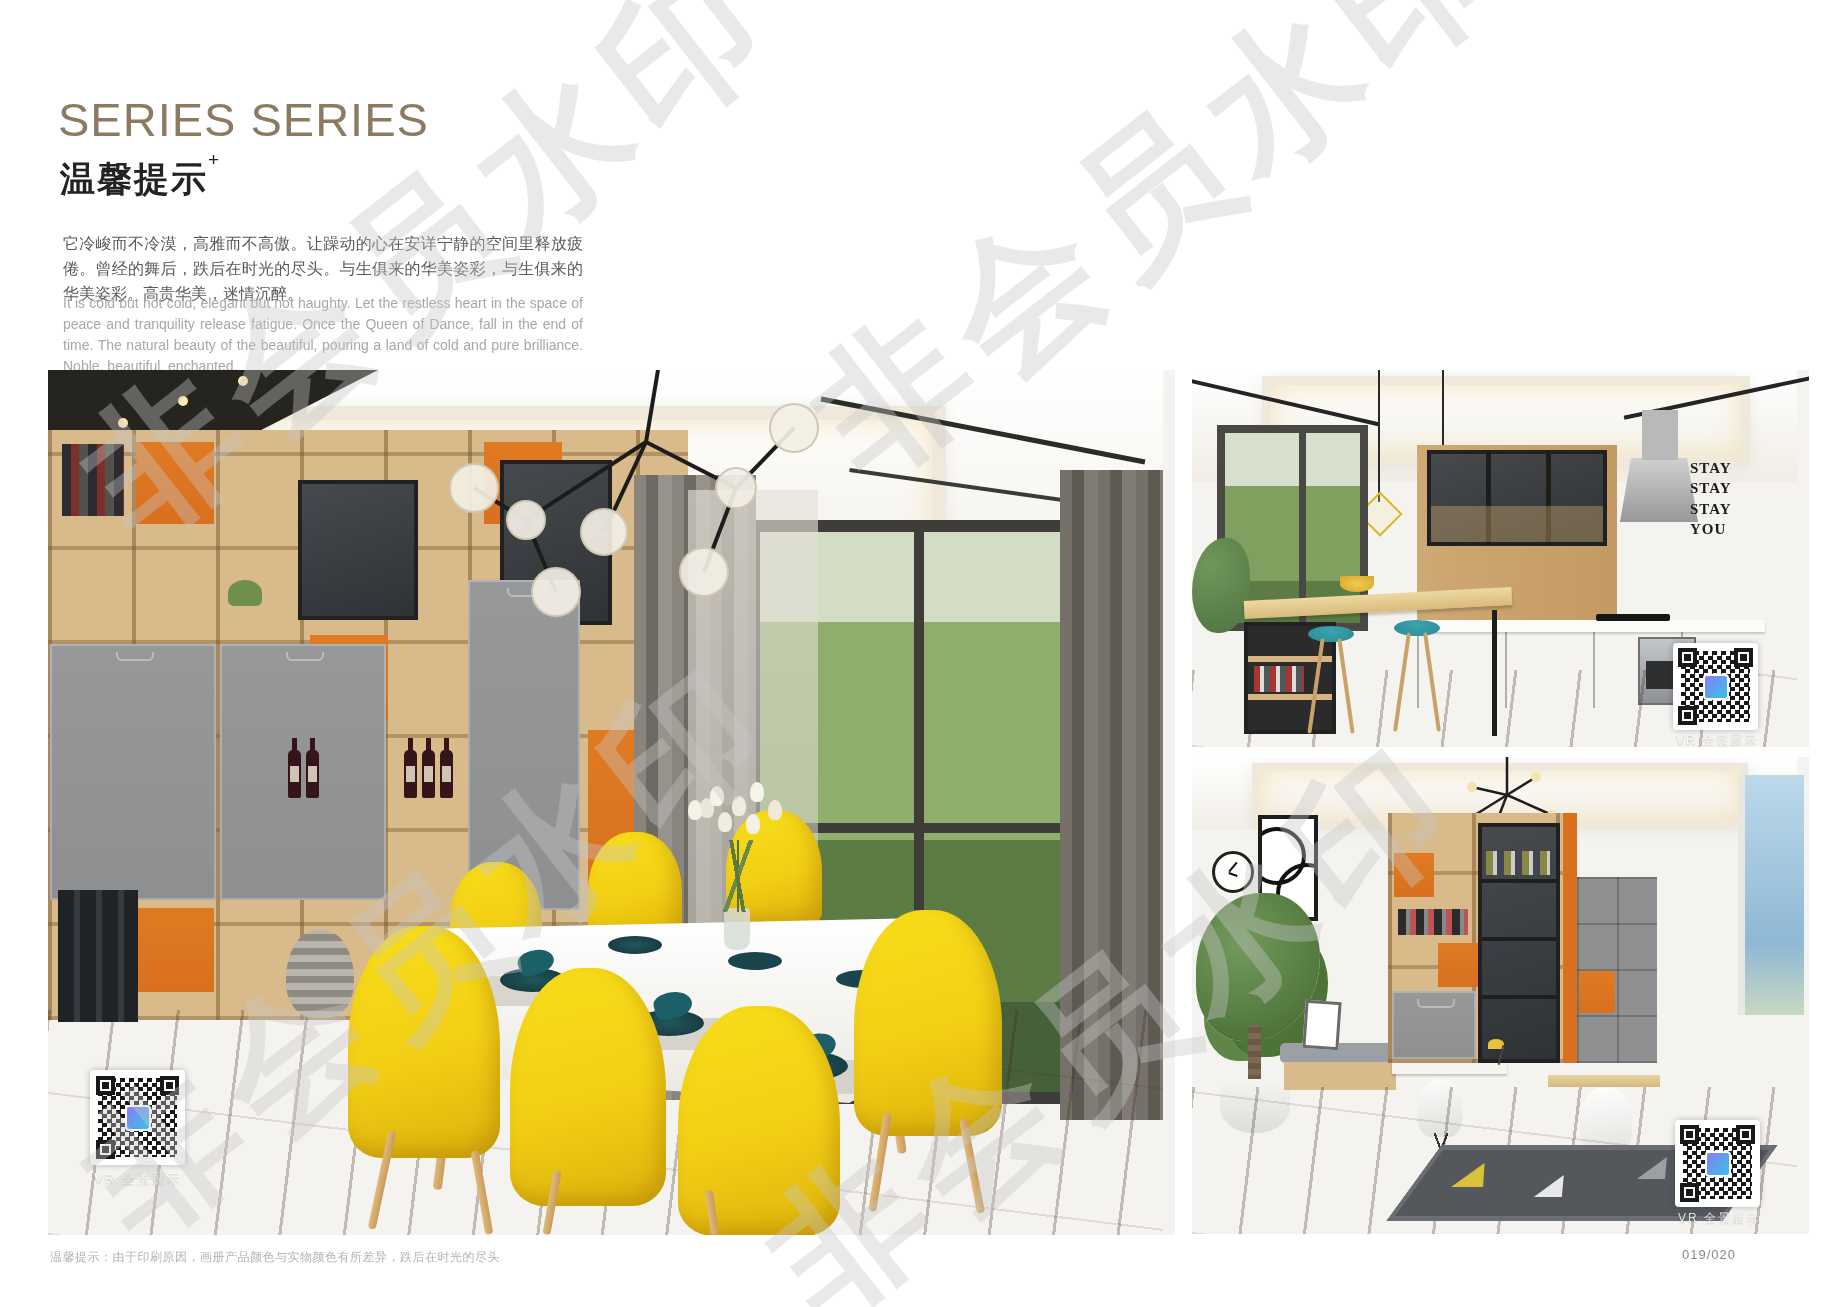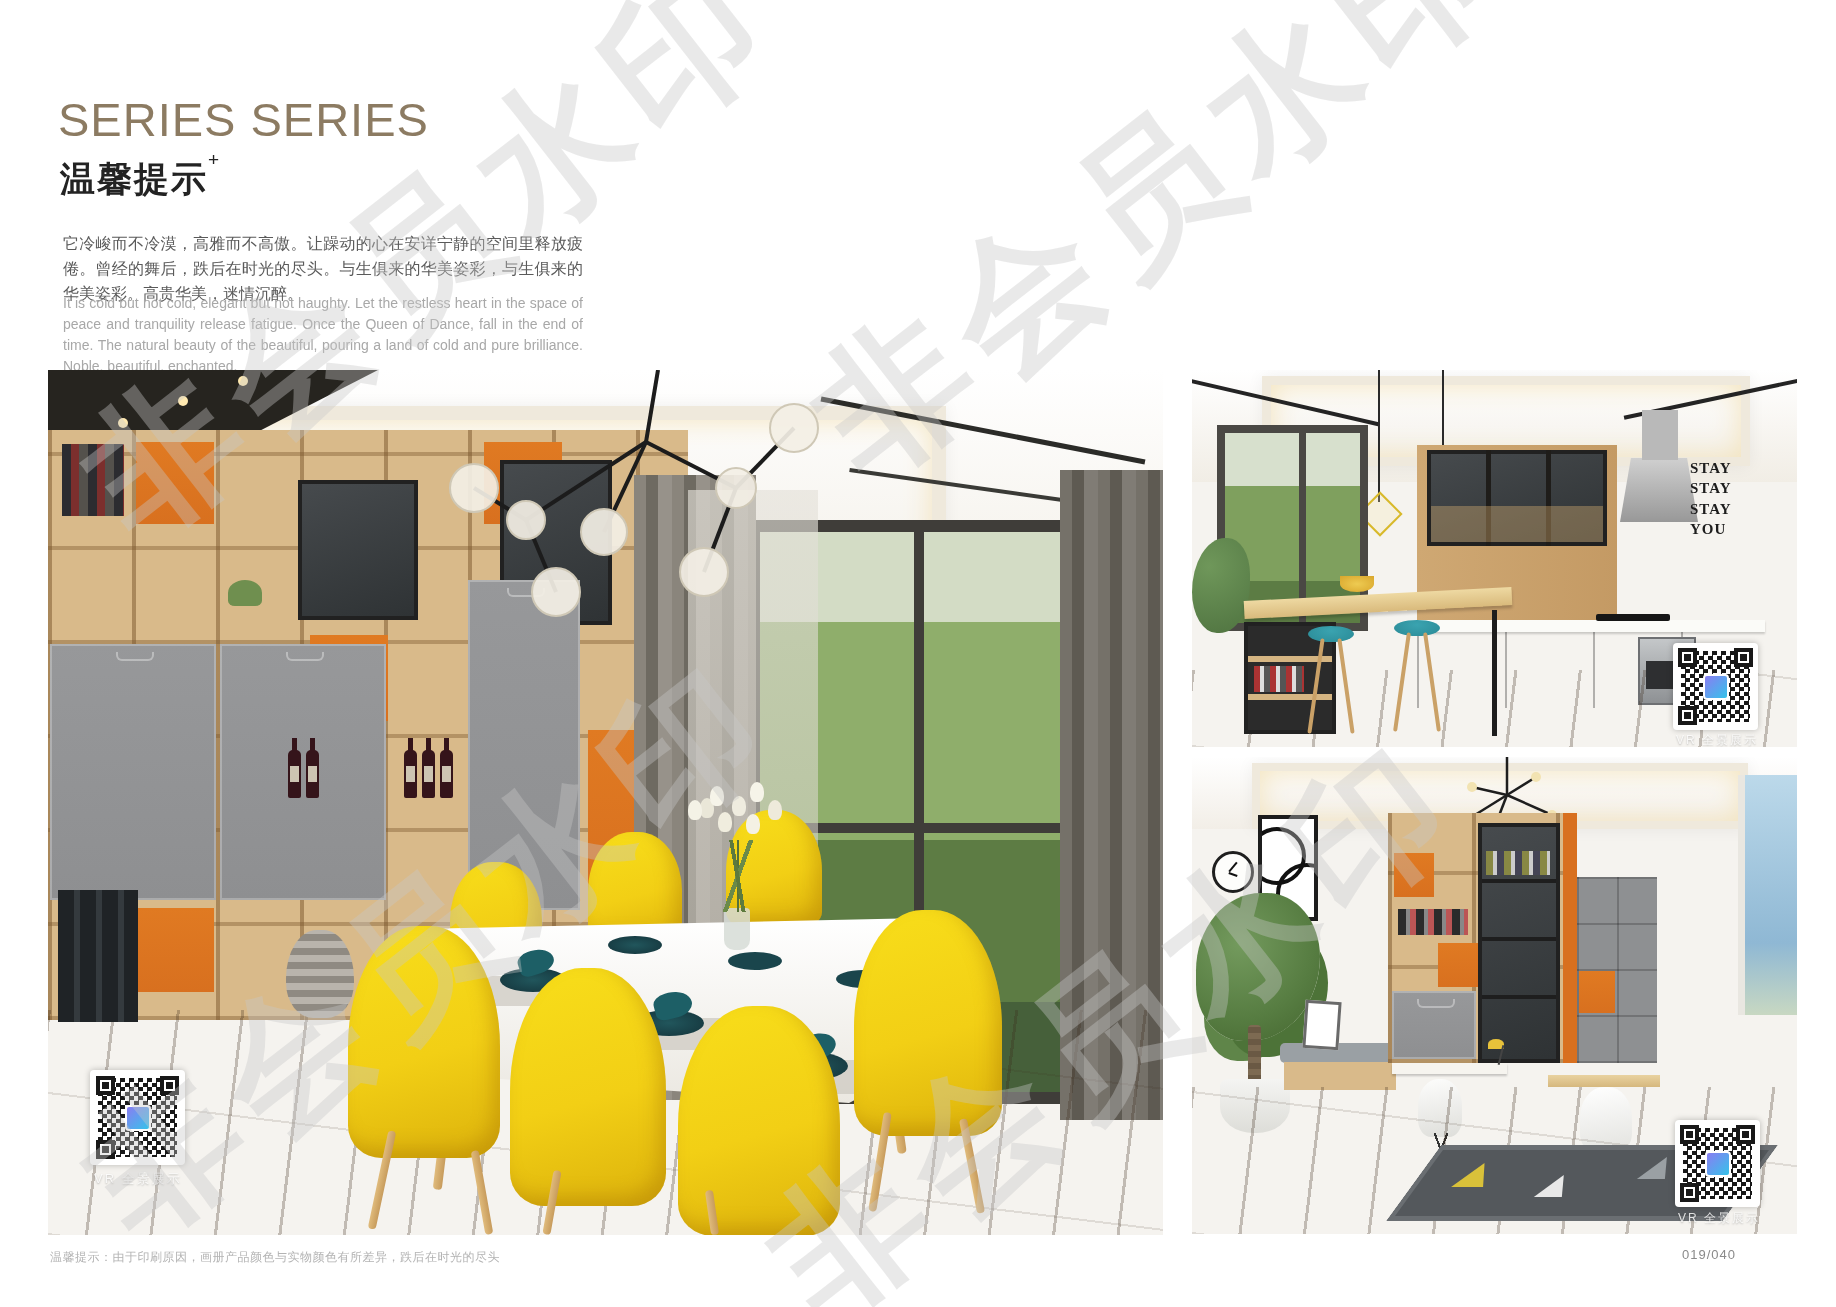--- a/index.html
+++ b/index.html
@@ -11,21 +11,21 @@
          color:var(--title-bronze,#8c7b62);}
   .subtitle{left:60px;top:156px;font-size:35px;font-weight:600;color:#232323;letter-spacing:2px;}
   .subtitle sup{font-size:19px;font-weight:400;top:-12px;position:relative;}
   .intro-zh{left:63px;top:231px;width:520px;font-size:16px;line-height:25px;color:var(--body-text,#5a5a5a);
             text-align:justify;}
   .intro-en{left:63px;top:293px;width:520px;font-size:14px;line-height:21px;color:var(--en-text,#a8a8a8);
             text-align:justify;}
   .footnote{left:50px;top:1249px;font-size:12px;color:#b3b3b3;letter-spacing:.5px;}
   .pagenum{left:1682px;top:1247px;font-size:13px;color:#8a8a8a;letter-spacing:1px;}
   
-  .photo{overflow:hidden;background:#f5f3ef;}
+  .photo{overflow:hidden;background:#f5f3ef;padding-left:12px;}
   #photo-dining{left:48px;top:370px;width:1115px;height:865px;}
   #photo-kitchen{left:1192px;top:370px;width:605px;height:377px;}
   #photo-study{left:1192px;top:757px;width:605px;height:477px;}
   
   .wood{background:var(--wood-light,#d9ba8a);}
   .grid-wood{background-image:
      repeating-linear-gradient(90deg,rgba(122,86,44,.5) 0 4px,transparent 4px 84px),
      repeating-linear-gradient(0deg,rgba(122,86,44,.4) 0 4px,transparent 4px 94px);}
   .orange-cell{background:linear-gradient(180deg,#e07a22,var(--accent-orange,#d8701f));}
   .gray-door{background:linear-gradient(180deg,#97989a,var(--cabinet-gray,#8e8f91));
@@ -327,18 +327,18 @@
     <div class="qrgrid"></div>
     <div class="qf tl" style="left:5px;top:5px;"></div>
     <div class="qf tr" style="right:5px;top:5px;"></div>
     <div class="qf bl" style="left:5px;bottom:5px;"></div>
     <div class="qlogo"></div>
   </div>
   <div class="qr-label" style="left:486px;top:453px;font-size:12px;">VR 全景展示</div>
 </div>
 
 <div class="abs footnote">温馨提示：由于印刷原因，画册产品颜色与实物颜色有所差异，跌后在时光的尽头</div>
-<div class="abs pagenum">019/040</div>
+<div class="abs pagenum">019/020</div>
 
 <div class="wm" style="left:20px;top:150px;">非会员水印</div>
 <div class="wm" style="left:750px;top:90px;">非会员水印</div>
 <div class="wm" style="left:20px;top:850px;">非会员水印</div>
 <div class="wm" style="left:705px;top:930px;">非会员水印</div>
 
 </body></html>

